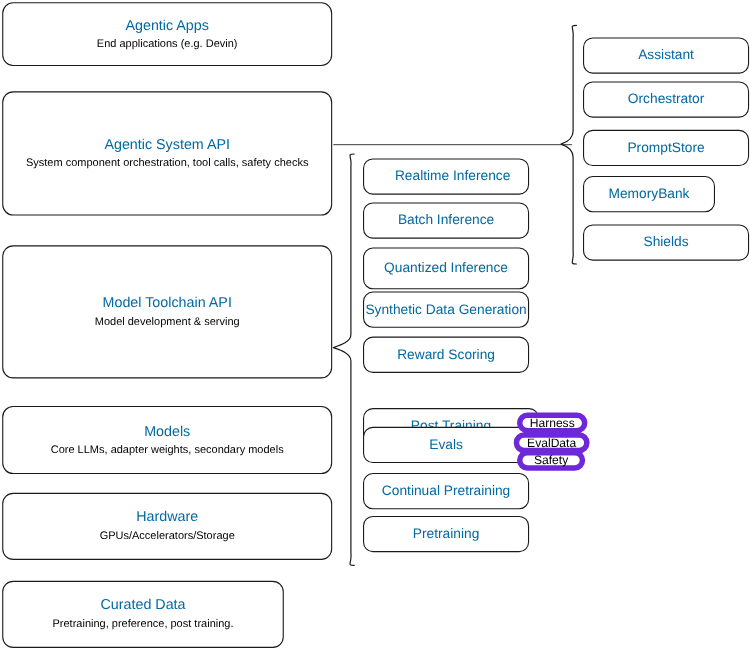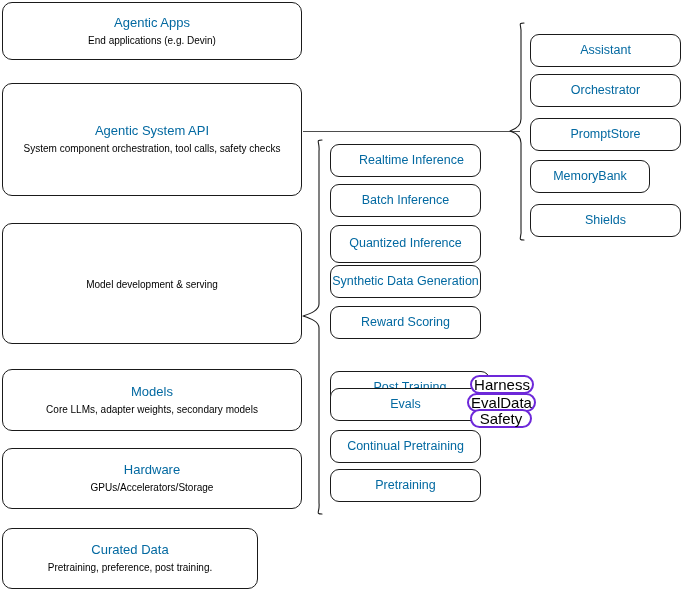--- a/index.html
+++ b/index.html
@@ -44,27 +44,27 @@
   }
   .stack-node {
     border-radius: 9px;
   }
   .stack-node .title {
     font-size: 12.5px;
   }
   .pill {
     position: absolute;
     box-sizing: border-box;
-    border: 2px solid #6d28d9;
+    border: 5px solid #6d28d9;
     background: #ffffff;
     border-radius: 999px;
     display: flex;
     align-items: center;
     justify-content: center;
-    font-size: 15px;
+    font-size: 11px;
     white-space: nowrap;
     z-index: 5;
   }
   .connector {
     position: absolute;
     background: #4d4d4d;
     height: 1px;
   }
   .brace {
     position: absolute;
@@ -87,20 +87,21 @@
     <div class="title">Agentic Apps</div>
     <div class="subtitle">End applications (e.g. Devin)</div>
   </div>
 
   <div class="node" style="left:2px; top:83px; width:300px; height:113px;">
     <div class="title">Agentic System API</div>
     <div class="subtitle">System component orchestration, tool calls, safety checks</div>
   </div>
 
   <div class="node" style="left:2px; top:223px; width:300px; height:121px;">
+    <div class="title">Model Toolchain API</div>
     <div class="subtitle">Model development &amp; serving</div>
   </div>
 
   <div class="node" style="left:2px; top:369px; width:300px; height:62px;">
     <div class="title">Models</div>
     <div class="subtitle">Core LLMs, adapter weights, secondary models</div>
   </div>
 
   <div class="node" style="left:2px; top:448px; width:300px; height:61px;">
     <div class="title">Hardware</div>

